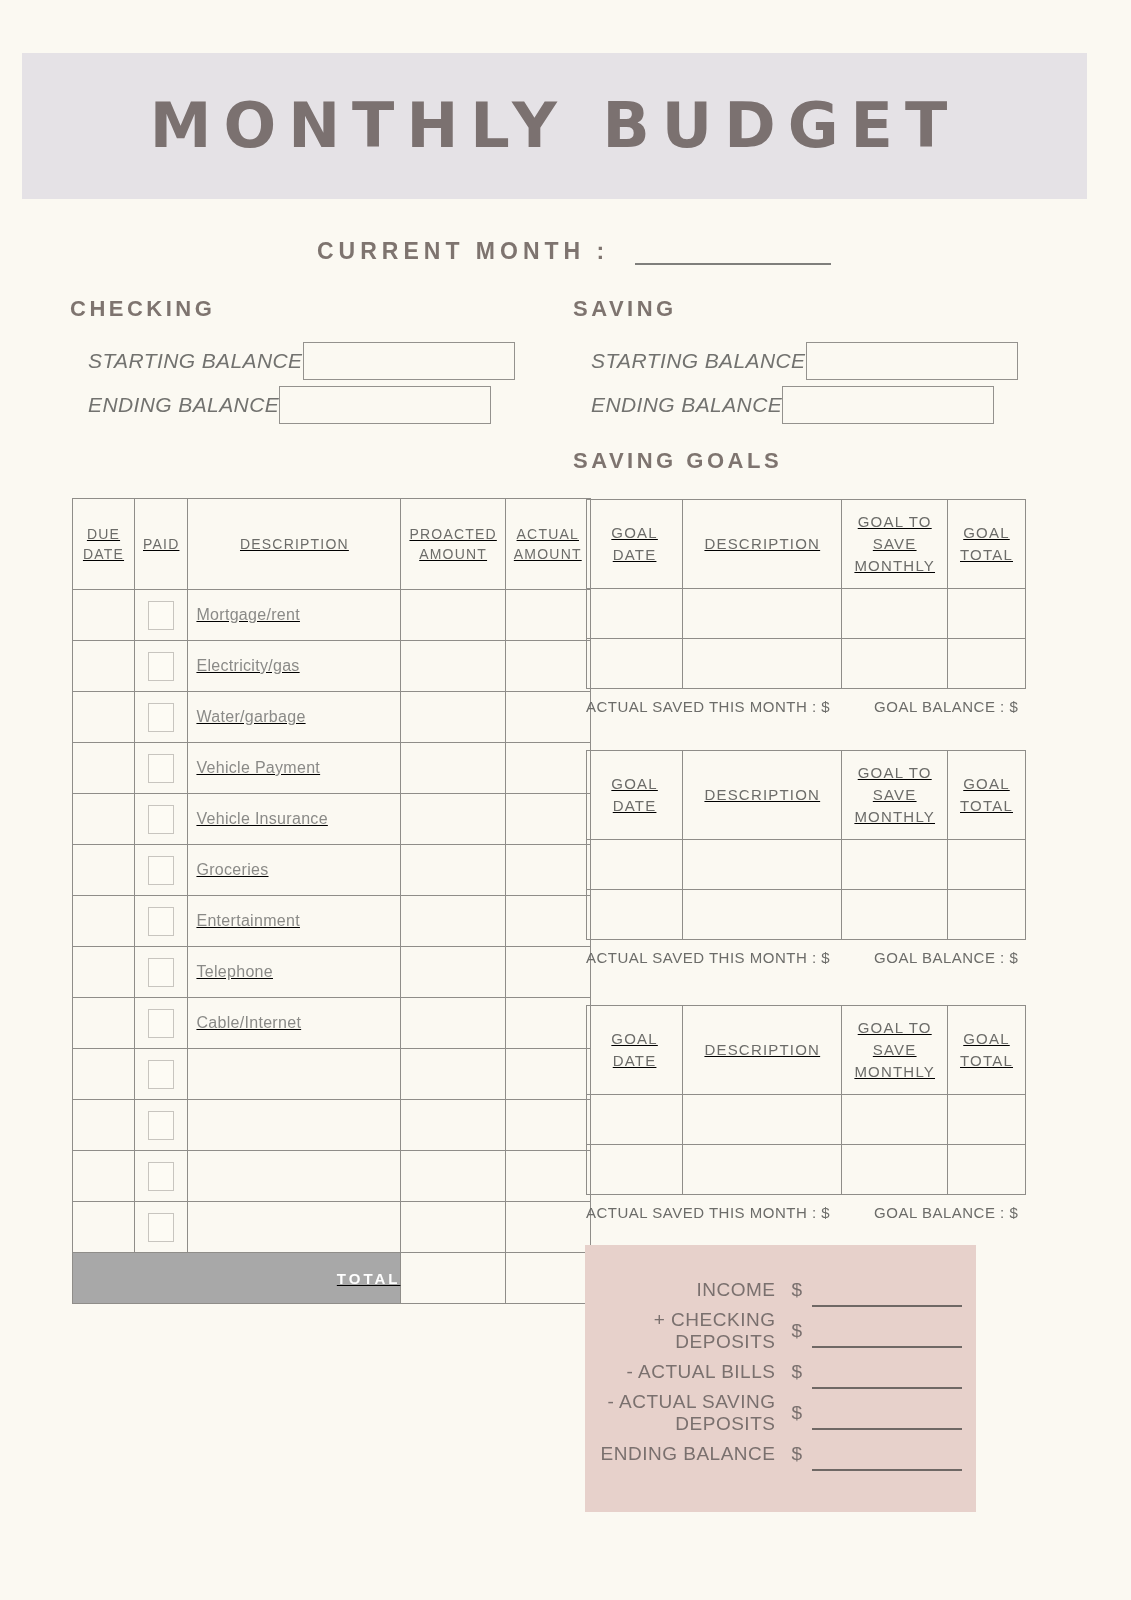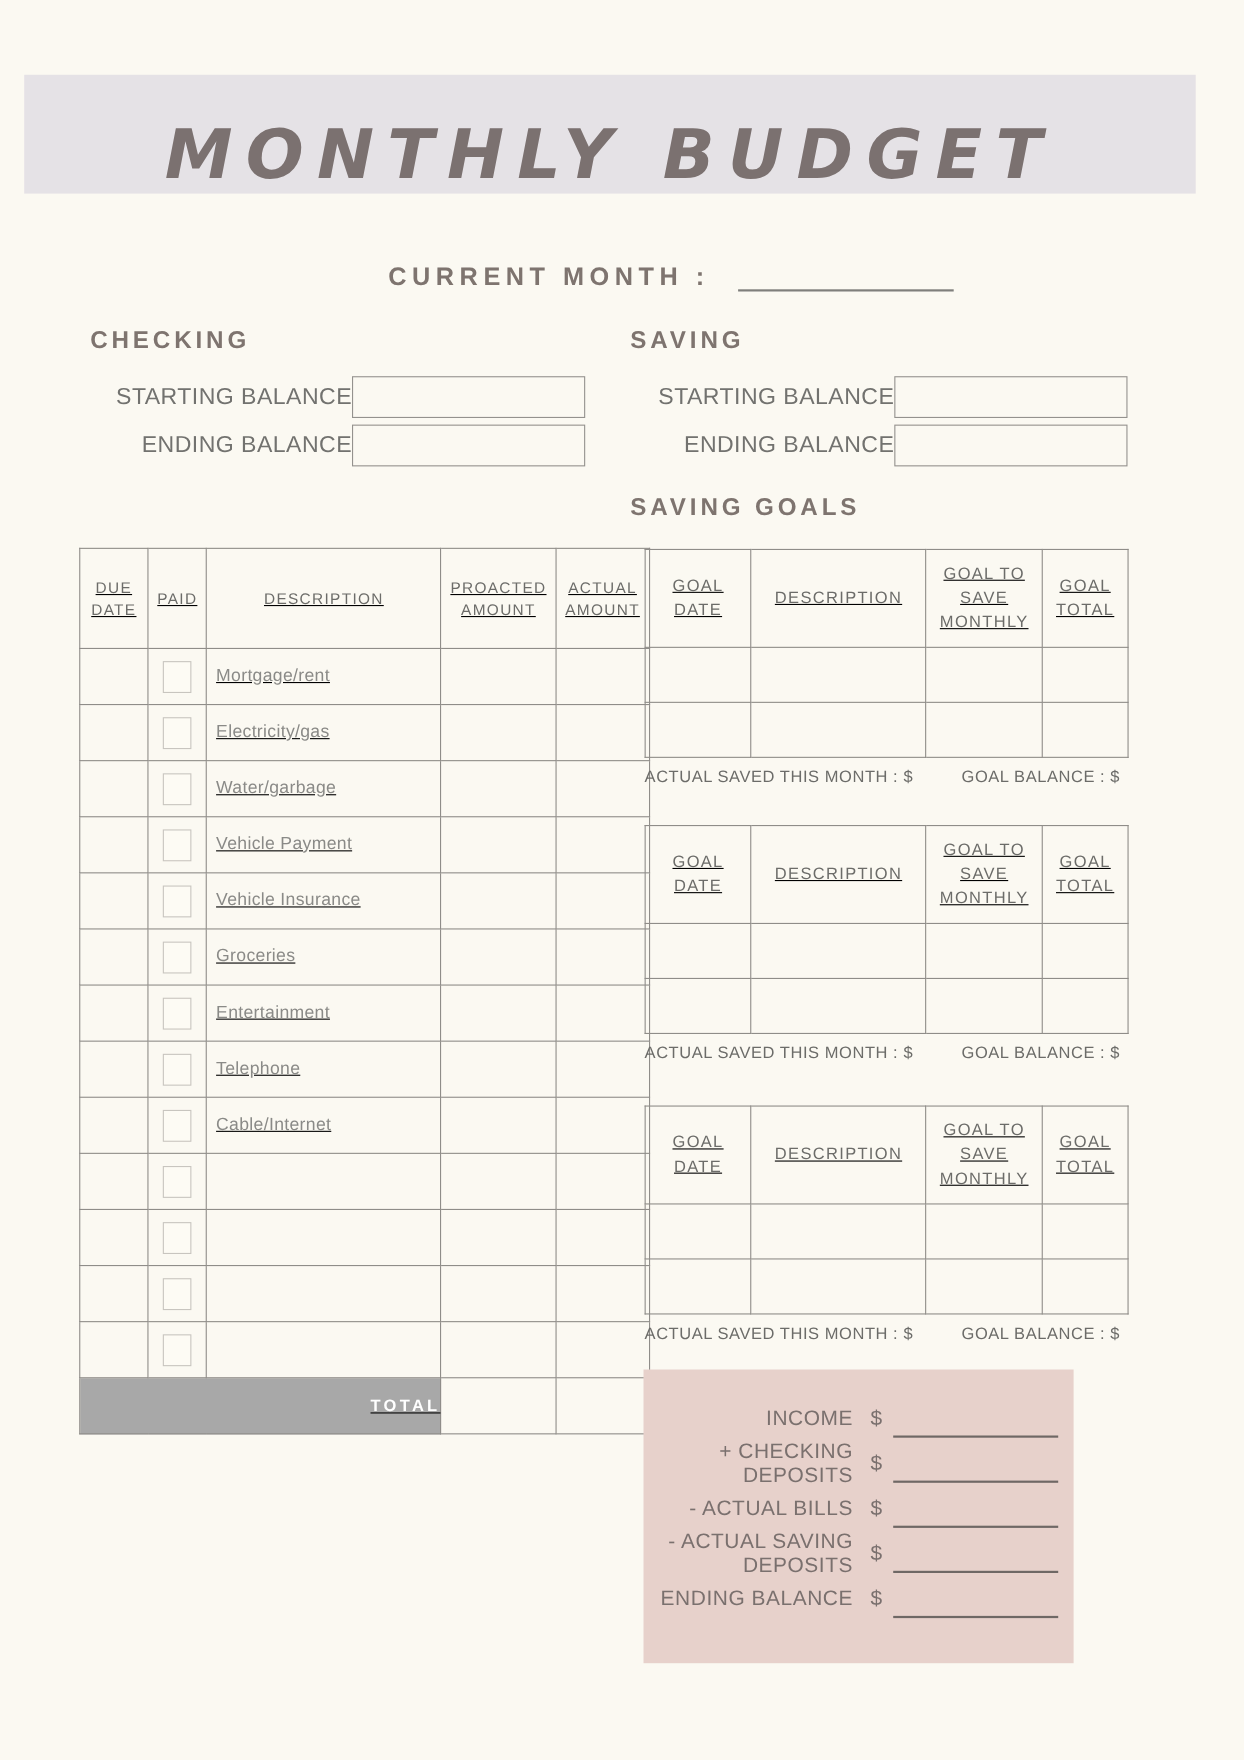--- a/index.html
+++ b/index.html
@@ -9,38 +9,38 @@
     --total-bg:#A8A8A8; --total-text:#FFFFFF; --pink:#E7D1CB; --pink-label:#7A706E;
     --pink-line:#6F6865; --line:#7F7F7C; --box-border:#94928E;
   }
   html,body{margin:0;padding:0;}
   body{background:#ffffff;}
   .page{
     position:relative; width:1131px; height:1600px; background:var(--bg);
     overflow:hidden; font-family:"Liberation Sans","DejaVu Sans",sans-serif;
   }
   
-  .band{position:absolute; left:22px; top:68px; width:1065px; height:108px; background:var(--band);font-style:italic;}
+  .band{position:absolute; left:22px; top:53px; width:1065px; height:146px; background:var(--band);}
   .band h1{
     margin:0; width:100%; text-align:center; line-height:146px;
     font-family:"DejaVu Sans","Liberation Sans",sans-serif;
     font-size:62px; font-weight:700; letter-spacing:12px; color:var(--title);
   }
   
-  .current-month{position:absolute; left:317px; top:233px; display:flex; align-items:flex-end;margin-left:36px;}
+  .current-month{position:absolute; left:317px; top:233px; display:flex; align-items:flex-end;}
   .cm-label{font-size:23px; font-weight:700; letter-spacing:5px; color:var(--heading);}
   .cm-line{width:196px; margin-left:26px; height:30px; border-bottom:2px solid var(--line);}
   
   .acct{position:absolute;}
   .acct h2, .goals-heading{
     margin:0; font-size:22px; font-weight:700; letter-spacing:3.5px; color:var(--heading);
   }
-  .acct.checking{left:70px; top:296px; width:450px;margin-left:12px;}
+  .acct.checking{left:70px; top:296px; width:450px;}
   .acct.saving{left:573px; top:296px; width:452px;}
-  .bal-row{position:absolute; left:0; width:100%; display:flex; justify-content:flex-end; align-items:center;}
+  .bal-row{position:absolute; left:18px; width:100%; display:flex; justify-content:flex-start; align-items:center;font-style:italic;}
   .bal-row.r1{top:46px;} .bal-row.r2{top:90px;}
   .bal-label{font-size:21px; font-weight:400; letter-spacing:0.4px; color:#72726F;}
   .bal-box{width:212px; height:38px; box-sizing:border-box; border:1px solid var(--box-border);
     font-size:18px; color:var(--label); padding:4px 8px;}
   .goals-heading{position:absolute; left:573px; top:448px;}
   
   table{border-collapse:collapse;text-decoration:underline;}
   .bills-table{position:absolute; left:72px; top:498px; table-layout:fixed;}
   .bills-table col.bw0{width:62px;} .bills-table col.bw1{width:46px;}
   .bills-table col.bw2{width:213px;} .bills-table col.bw3{width:90px;} .bills-table col.bw4{width:80px;}

